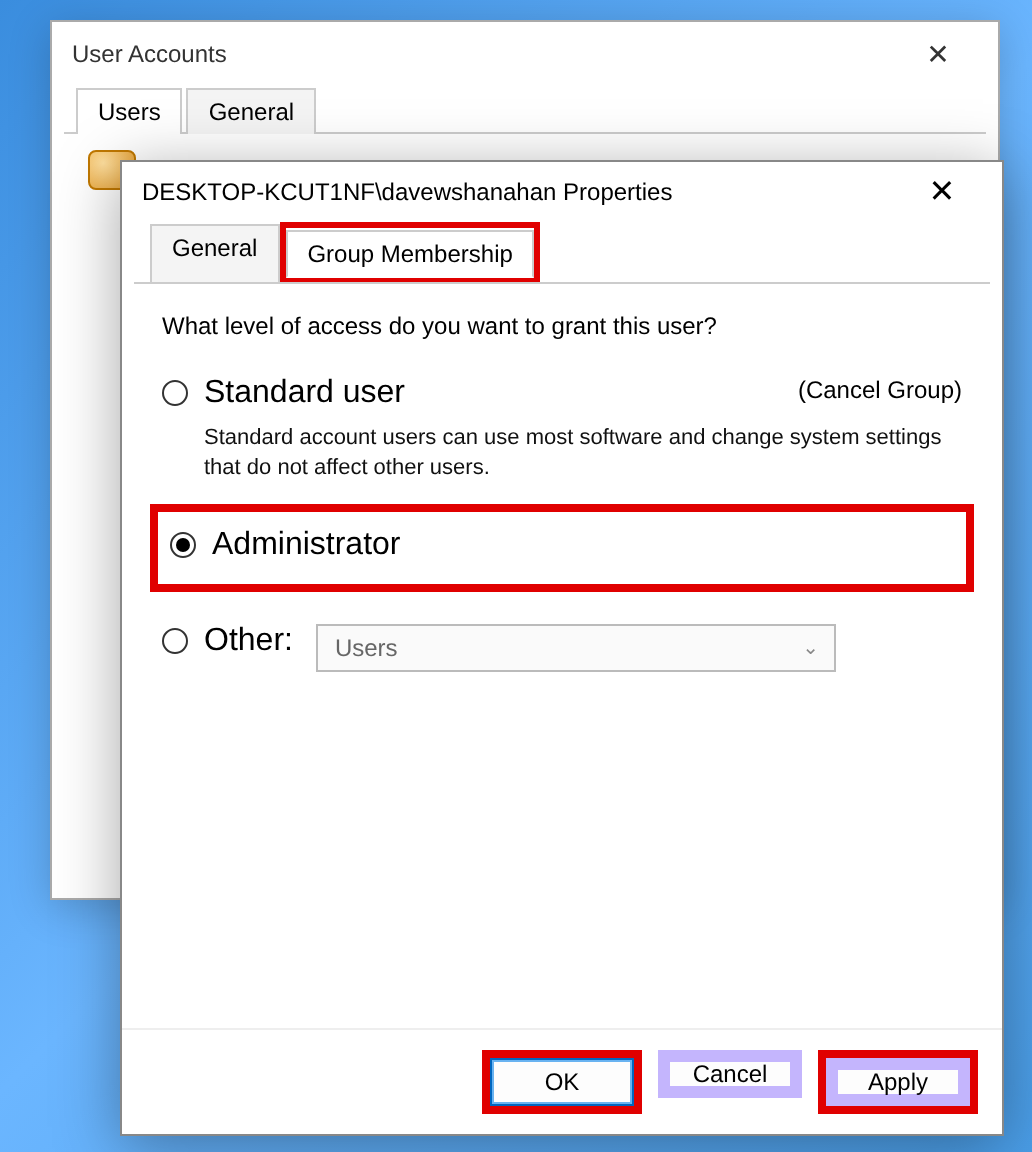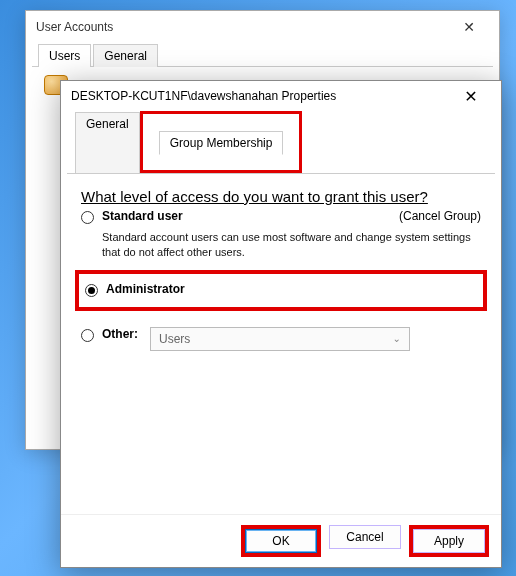--- a/index.html
+++ b/index.html
@@ -106,30 +106,30 @@
     border: 1px solid #ccc;
     border-bottom: none;
     background: #fff;
     font-size: 12px;
     position: relative;
     top: 1px;
   }
   .dtab.inactive { background: #f4f4f4; border-bottom: 1px solid #ccc; }
   .highlight-tab {
     border: 3px solid #e00000;
-    padding: 16px;
+    padding: 0;
     display: inline-block;
   }
   .highlight-tab .dtab { border-bottom: 1px solid #fff; }
   .dlg-body {
     flex: 1;
     padding: 14px 20px 6px 20px;
     color: #000;
   }
-  .prompt { margin-bottom: 0; font-size: 15px; text-decoration: underline; }
+  .prompt { margin-bottom: 14px; font-size: 12px; }
   .option-row {
     display: flex;
     align-items: flex-start;
     padding: 4px 0;
   }
   .radio {
     width: 13px; height: 13px;
     border: 1px solid #333;
     border-radius: 50%;
     margin-right: 8px;
@@ -139,21 +139,21 @@
     justify-content: center;
     flex-shrink: 0;
     background: #fff;
   }
   .radio.selected::after {
     content: "";
     width: 7px; height: 7px;
     background: #000;
     border-radius: 50%;
   }
-  .opt-label { font-weight: bold; font-size: 12px; flex: 0 0 auto; }
+  .opt-label { font-weight: normal; font-size: 16px; flex: 0 0 auto; }
   .opt-group { margin-left: auto; font-size: 12px; }
   .opt-desc {
     font-size: 11px;
     color: #111;
     margin: 2px 0 10px 21px;
     line-height: 1.35;
   }
   .highlight-box {
     border: 4px solid #e00000;
     padding: 4px 6px 6px 6px;
@@ -177,21 +177,21 @@
   .dlg-footer {
     display: flex;
     justify-content: flex-end;
     gap: 8px;
     padding: 10px 12px;
     border-top: 1px solid #eee;
   }
   .btn {
     min-width: 72px;
     height: 24px;
-    border: 1px solid #c4b5fd;
+    border: 6px solid #c4b5fd;
     background: #fdfdfd;
     font-size: 12px;
     display: flex;
     align-items: center;
     justify-content: center;
   }
   .btn.default { border: 1px solid #0067c0; box-shadow: inset 0 0 0 1px #69b3f1; }
   .btn-highlight {
     border: 4px solid #e00000;
     padding: 0;

